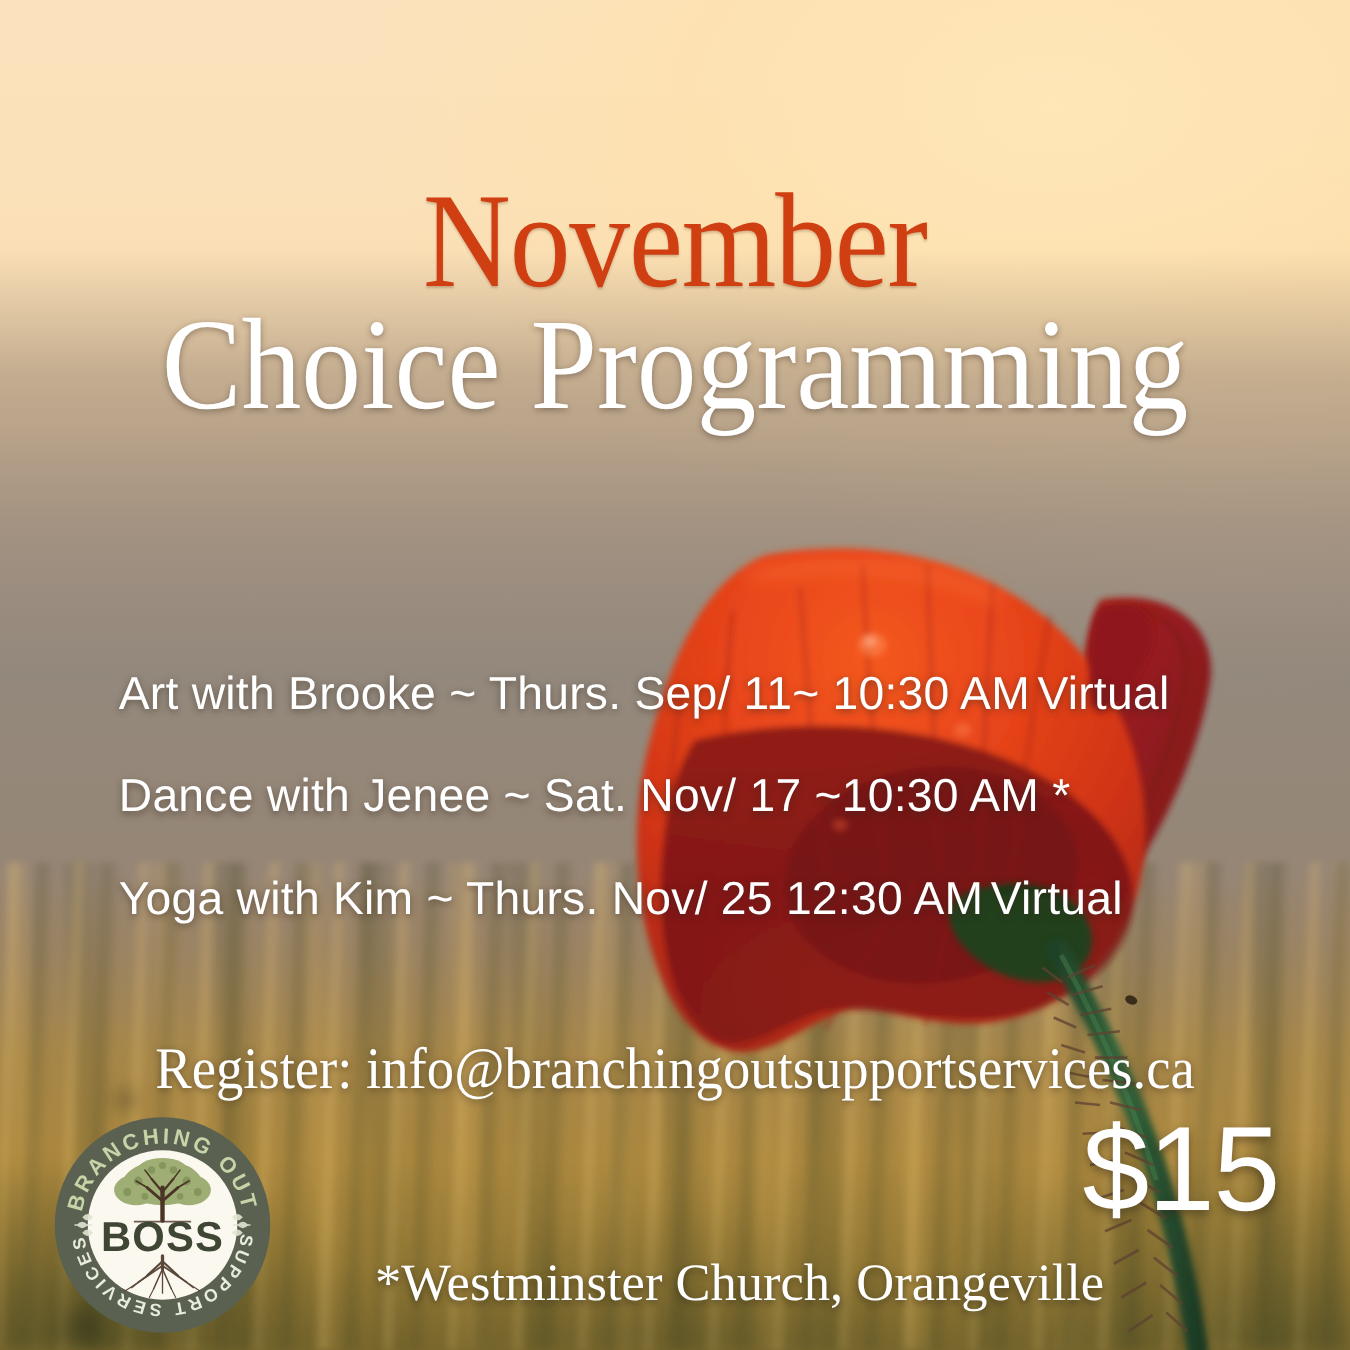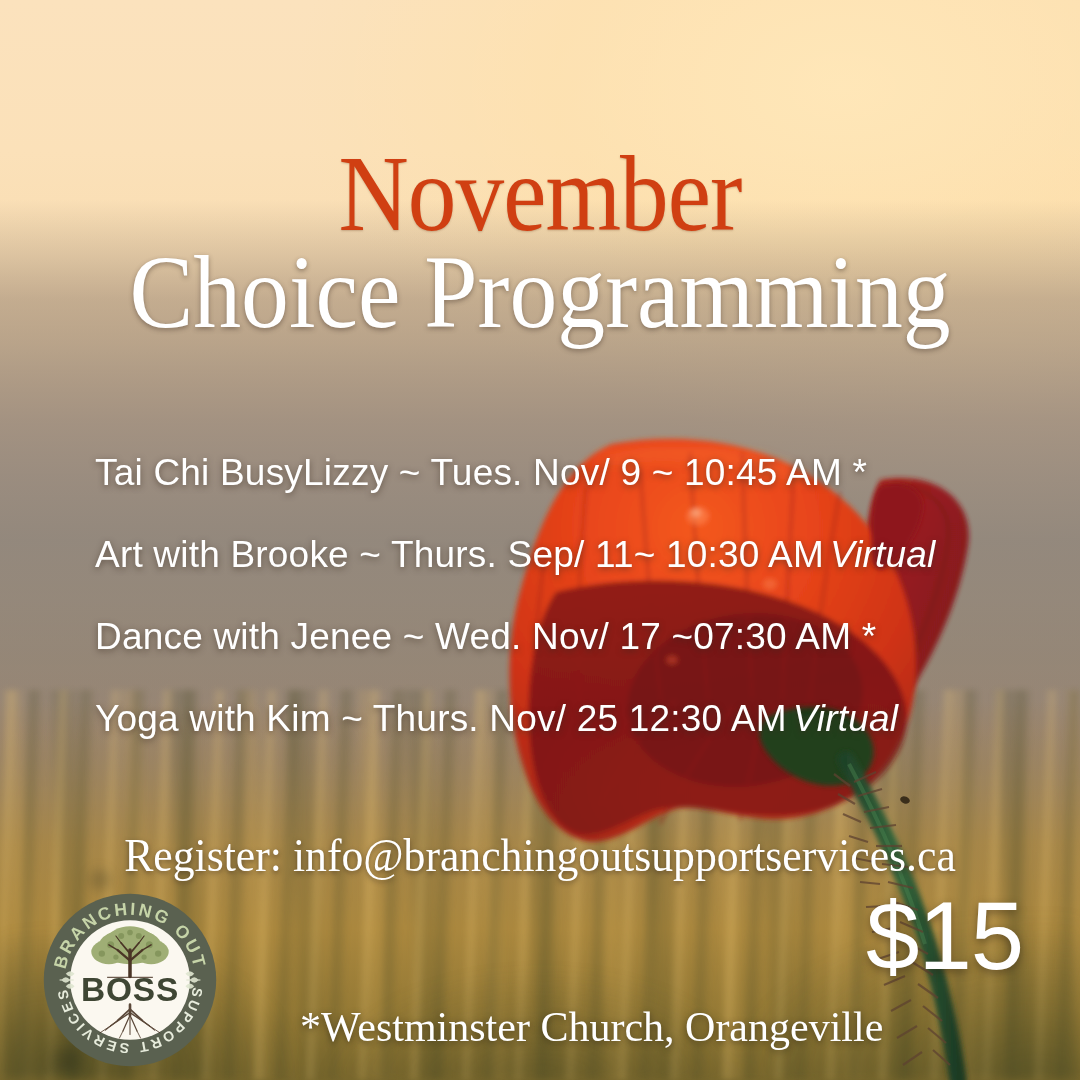--- a/index.html
+++ b/index.html
@@ -137,21 +137,20 @@
     font-size: 37px;
     font-weight: 400;
     color: #ffffff;
     height: 82px;
     line-height: 1;
     white-space: nowrap;
     letter-spacing: .2px;
     text-shadow: 0 2px 6px rgba(55,40,30,.55);
   }
   .sched-line .virtual {
-    font-style: italic;
     padding-left: 6px;
     text-align: right;
   }
 
   .register {
     position: absolute;
     left: 0; right: 0;
     top: 828px;
     text-align: center;
     font-family: "Liberation Serif", "DejaVu Serif", serif;
@@ -335,27 +334,27 @@
   <div class="title-wrap">
     <span class="title-month">November</span>
     <span class="title-main">Choice Programming</span>
   </div>
 
   <div class="schedule">
     <div class="sched-line">
       <span class="virtual"></span>
     </div>
     <div class="sched-line">
-      <span>Tai Chi BusyLizzy ~ Tues. Nov/ 9 ~ 10:45 AM *</span><span class="virtual"></span>
+      <span class="virtual"></span>
     </div>
     <div class="sched-line">
       <span>Art with Brooke ~ Thurs. Sep/ 11~ 10:30 AM</span><span class="virtual">Virtual</span>
     </div>
     <div class="sched-line">
-      <span>Dance with Jenee ~ Wed. Nov/ 17 ~07:30 AM *</span><span class="virtual"></span>
+      <span>Dance with Jenee ~ Sat. Nov/ 17 ~10:30 AM *</span><span class="virtual"></span>
     </div>
     <div class="sched-line">
       <span>Yoga with Kim ~ Thurs. Nov/ 25 12:30 AM</span><span class="virtual">Virtual</span>
     </div>
   </div>
 
   <div class="register">Register: info@branchingoutsupportservices.ca</div>
 
   <div class="price">$15</div>
 

